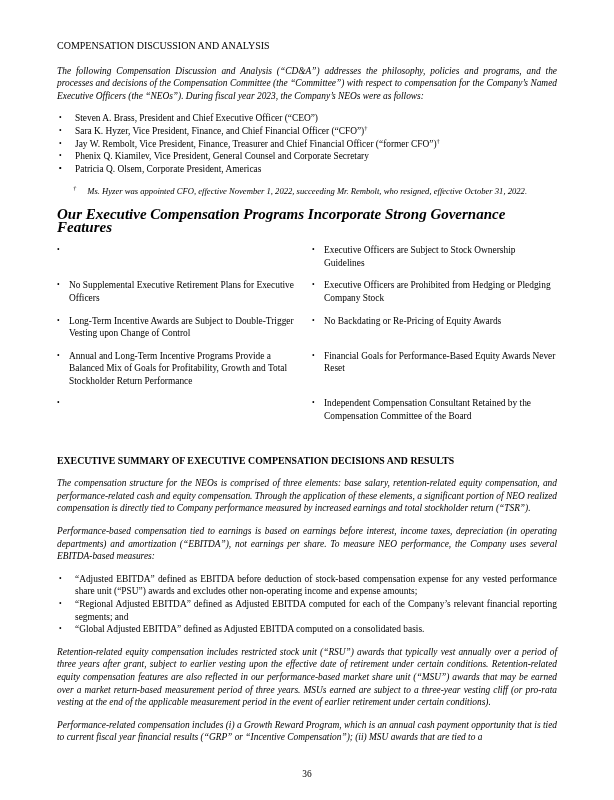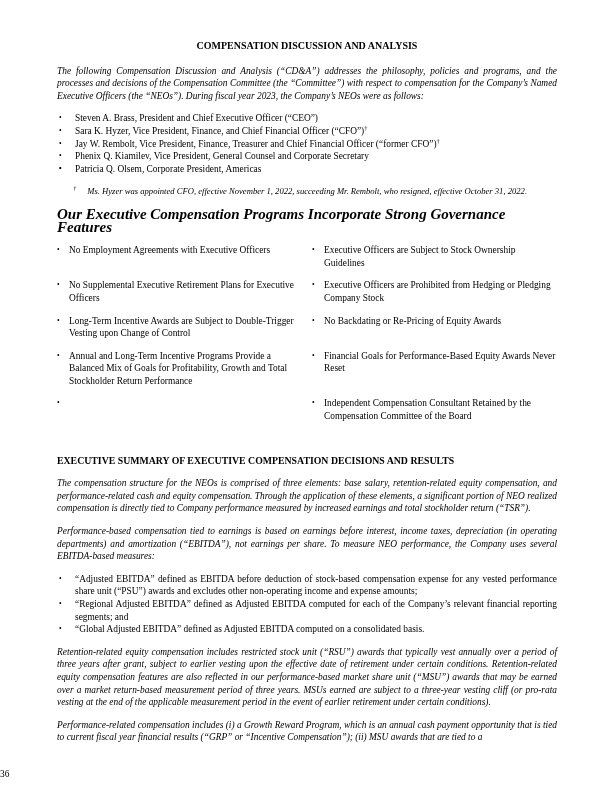--- a/index.html
+++ b/index.html
@@ -14,22 +14,22 @@
   .page {
     position: relative;
     width: 614px;
     height: 800px;
     background: #ffffff;
     overflow: hidden;
   }
   .content { padding: 40px 57px 0 57px; }
 
   .doc-title {
-    text-align: center;
-    font-weight: bold;
+    text-align: left;
+    font-weight: normal;
     font-size: 10px;
     margin-bottom: 12px;
   }
 
   .para {
     text-align: justify;
     margin-bottom: 10px;
     font-style: italic;
   }
 
@@ -76,21 +76,21 @@
     margin-top: 32px;
   }
 
   ul.ebitda-list li { text-align: justify; }
 
   .page-number {
     position: absolute;
     bottom: 19px;
     left: 0;
     width: 100%;
-    text-align: left;
+    text-align: center;
     font-size: 9.4px;
   }
 </style>
 </head>
 <body>
 
 <div class="page">
   <div class="content">
 
     <div class="doc-title">COMPENSATION DISCUSSION AND ANALYSIS</div>
@@ -120,21 +120,21 @@
 
     <div class="footnote">
       <sup>†</sup><span>Ms. Hyzer was appointed CFO, effective November 1, 2022, succeeding Mr. Rembolt, who resigned, effective October 31, 2022.</span>
     </div>
 
     <div class="gov-heading">Our Executive Compensation Programs Incorporate Strong Governance Features</div>
 
     <div class="gov-table">
       <div class="gov-row">
         <div class="gov-cell">
-          <span class="bullet">•</span><span>No Employment Agreements with Executive Officers</span>
+          <span class="bullet">•</span>
         </div>
         <div class="gov-cell right">
           <span class="bullet">•</span><span>Executive Officers are Subject to Stock Ownership Guidelines</span>
         </div>
       </div>
       <div class="gov-row">
         <div class="gov-cell">
           <span class="bullet">•</span><span>No Supplemental Executive Retirement Plans for Executive Officers</span>
         </div>
         <div class="gov-cell right">

